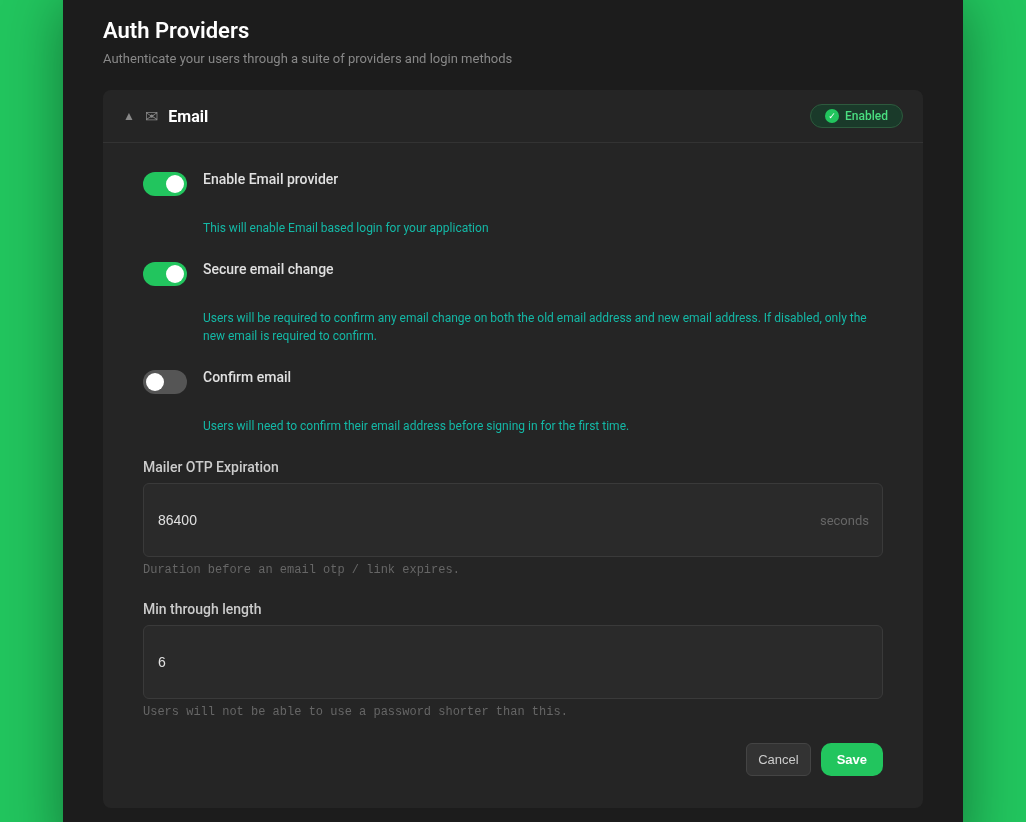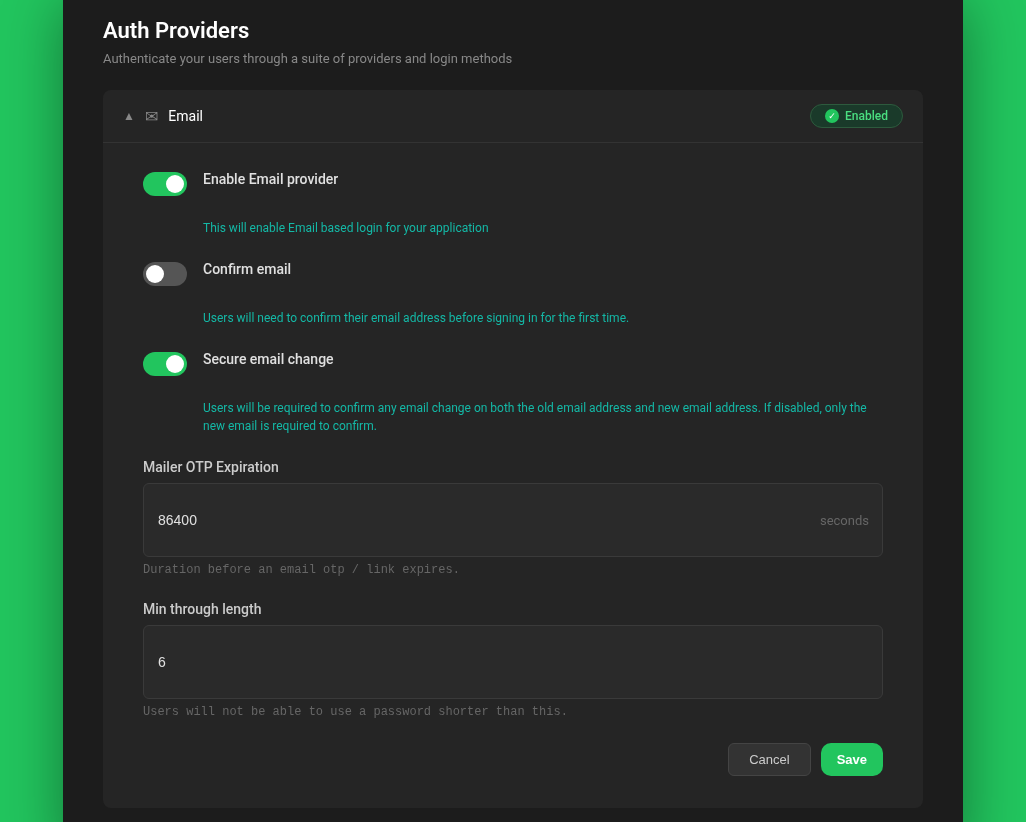--- a/index.html
+++ b/index.html
@@ -76,22 +76,22 @@
       cursor: pointer;
     }
 
     .email-icon {
       color: #888888;
       font-size: 16px;
     }
 
     .provider-name {
       color: #ffffff;
-      font-size: 14px;
-      font-weight: 400;
+      font-size: 16px;
+      font-weight: 700;
     }
 
     .enabled-badge {
       display: flex;
       align-items: center;
       gap: 6px;
       background-color: #1a3a2a;
       border: 1px solid #2d5a3d;
       border-radius: 20px;
       padding: 4px 14px;
@@ -235,21 +235,21 @@
       justify-content: flex-end;
       gap: 10px;
       margin-top: 8px;
     }
 
     .btn-cancel {
       background-color: #333333;
       border: 1px solid #444444;
       border-radius: 6px;
       color: #cccccc;
-      padding: 8px 20px;
+      padding: 8px 11px;
       font-size: 13px;
       cursor: pointer;
     }
 
     .btn-save {
       background-color: #22c55e;
       border: none;
       border-radius: 10px;
       color: #ffffff;
       padding: 8px 16px;
@@ -286,35 +286,35 @@
             <div class="toggle-slider on"></div>
           </div>
           <div class="toggle-text">
             <div class="toggle-label">Enable Email provider</div>
             <div class="toggle-desc">This will enable Email based login for your application</div>
           </div>
         </div>
 
         <div class="toggle-row">
           <div class="toggle">
+            <div class="toggle-slider on"></div>
+          </div>
+          <div class="toggle-text">
+            <div class="toggle-label">Secure email change</div>
+            <div class="toggle-desc">Users will be required to confirm any email change on both the old email address and new email address. If disabled, only the new email is required to confirm.</div>
+          </div>
+        </div>
+
+        <div class="toggle-row">
+          <div class="toggle">
             <div class="toggle-slider off"></div>
           </div>
           <div class="toggle-text">
             <div class="toggle-label">Confirm email</div>
             <div class="toggle-desc">Users will need to confirm their email address before signing in for the first time.</div>
-          </div>
-        </div>
-
-        <div class="toggle-row">
-          <div class="toggle">
-            <div class="toggle-slider on"></div>
-          </div>
-          <div class="toggle-text">
-            <div class="toggle-label">Secure email change</div>
-            <div class="toggle-desc">Users will be required to confirm any email change on both the old email address and new email address. If disabled, only the new email is required to confirm.</div>
           </div>
         </div>
 
         <div class="field-section">
           <div class="field-label">Mailer OTP Expiration</div>
           <div class="input-wrapper">
             <input type="text" class="field-input" value="86400" style="">
             <span class="input-suffix">seconds</span>
           </div>
           <p class="field-hint">Duration before an email otp / link expires.</p>

